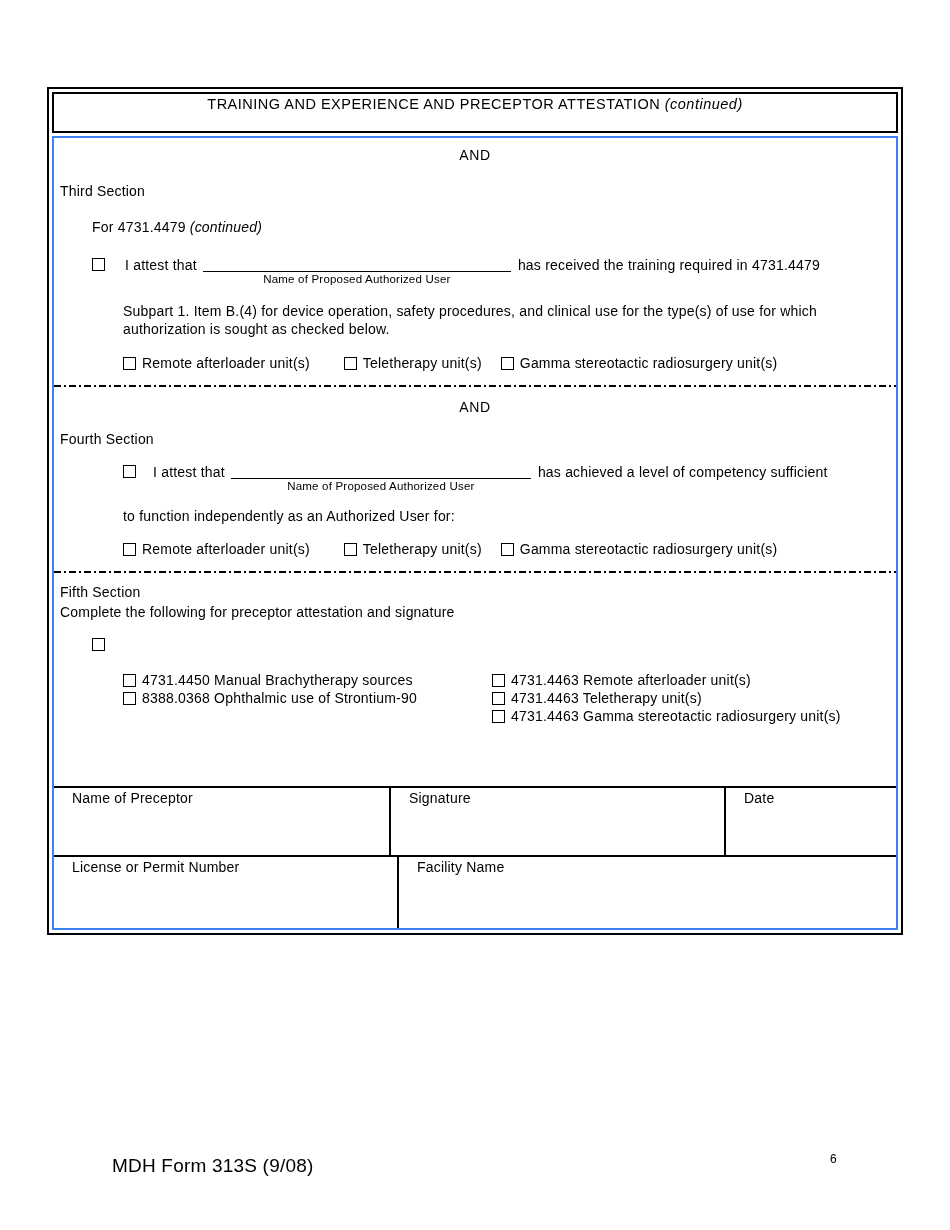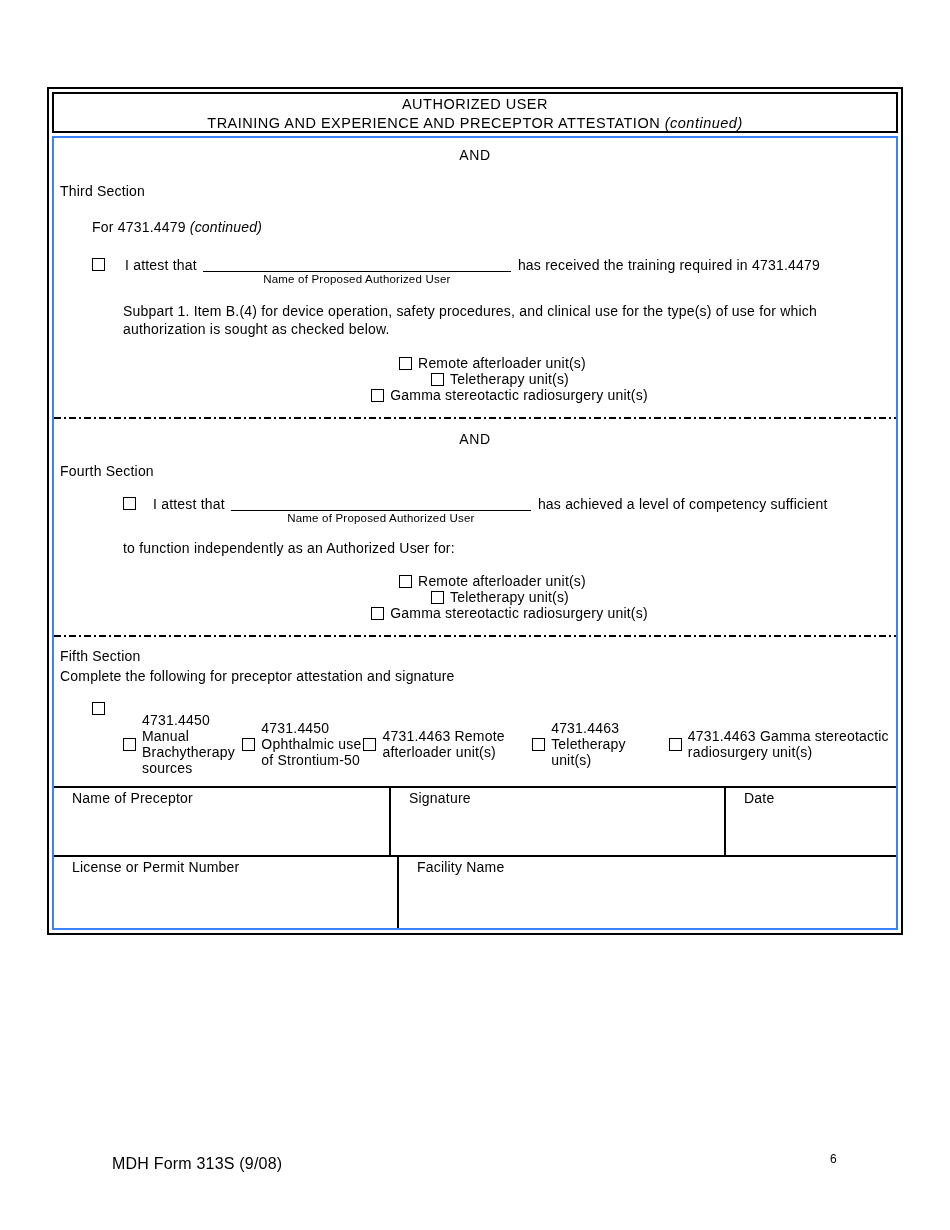--- a/index.html
+++ b/index.html
@@ -36,65 +36,64 @@
   .attest-row .cb { margin-top:1px; }
   .blank {
     position:relative; display:inline-block; height:15px;
     border-bottom:1px solid #000;
   }
   .blank-label {
     position:absolute; top:16px; left:0; width:100%; text-align:center;
     font-size:11.5px; letter-spacing:0.2px; white-space:nowrap;
   }
   .para { width:755px; line-height:17.5px; }
-  .units-row { display:flex; align-items:center; margin-top:17px;flex-direction:column; }
+  .units-row { display:flex; align-items:center; margin-top:17px; }
   .unit { display:flex; align-items:center; }
   .unit .cb { margin-right:6px; }
   .unit-1 { margin-right:34px; }
   .unit-2 { margin-right:19px; }
   .dashed-divider {
     margin-top:14px; height:2px; width:100%;
     background-image:repeating-linear-gradient(90deg,#000 0 7px,transparent 7px 10px,#000 10px 12px,transparent 12px 15px);
   }
   .meet-row { display:flex; align-items:flex-start; margin-top:16px; }
   .meet-row .cb { margin-top:2px; }
   .meet-text { width:720px; line-height:18px; margin-left:19px; }
   .options-row { display:flex; margin-top:20px; }
-  .opt-col { display:flex; flex-direction:row; }
+  .opt-col { display:flex; flex-direction:column; }
   .opt-col-left { width:369px; }
   .opt-item { display:flex; align-items:center; height:18px; }
   .opt-item .cb { margin-right:6px; }
   .sig-table { margin-top:auto; border-top:2px solid #000; }
   .trow { display:flex; }
   .trow-1 { height:69px; border-bottom:2px solid #000; }
   .trow-2 { height:71px; }
   .tcell { border-right:2px solid #000; padding:2px 18px; }
   .tcell:last-child { border-right:none; }
   .r1c1 { width:337px; } .r1c2 { width:335px; } .r1c3 { flex:1; }
   .r2c1 { width:164px; } .r2c2 { width:345px; } .r2c3 { flex:1;border-radius:19px; }
-  .footer-left { position:absolute; left:112px; top:1155px; font-size:16px; }
+  .footer-left { position:absolute; left:112px; top:1155px; font-size:19px; }
   .footer-page { position:absolute; left:830px; top:1152px; font-size:12px; }
   .gap20 { margin-top:20px; }
   .gap22 { margin-top:22px; }
   .gap30 { margin-top:30px; }
   .gap28 { margin-top:28px; }
   .gap17 { margin-top:17px; }
   .gap16 { margin-top:16px; }
   .gap11 { margin-top:11px; }
   .gap4  { margin-top:4px; }
 </style>
 </head>
 <body>
 
 <div class="page">
 
   <div class="form-outer">
 
     <div class="form-header">
-      <div>AUTHORIZED USER</div>
       <div><span>TRAINING AND EXPERIENCE AND PRECEPTOR ATTESTATION</span> <em>(continued)</em></div>
     </div>
 
     <div class="form-body">
 
       <div class="and-line">AND</div>
 
 
       <div class="lvl0 sec-heading">Third Section</div>
 
@@ -168,21 +167,21 @@
       </div>
 
       <div class="options-row lvl2">
         <div class="opt-col opt-col-left">
           <label class="opt-item">
             <span class="cb"></span>
             <span>4731.4450 Manual Brachytherapy sources</span>
           </label>
           <label class="opt-item">
             <span class="cb"></span>
-            <span>4731.4450 Ophthalmic use of Strontium-50</span>
+            <span>8388.0368 Ophthalmic use of Strontium-90</span>
           </label>
         </div>
         <div class="opt-col">
           <label class="opt-item">
             <span class="cb"></span>
             <span>4731.4463 Remote afterloader unit(s)</span>
           </label>
           <label class="opt-item">
             <span class="cb"></span>
             <span>4731.4463 Teletherapy unit(s)</span>

